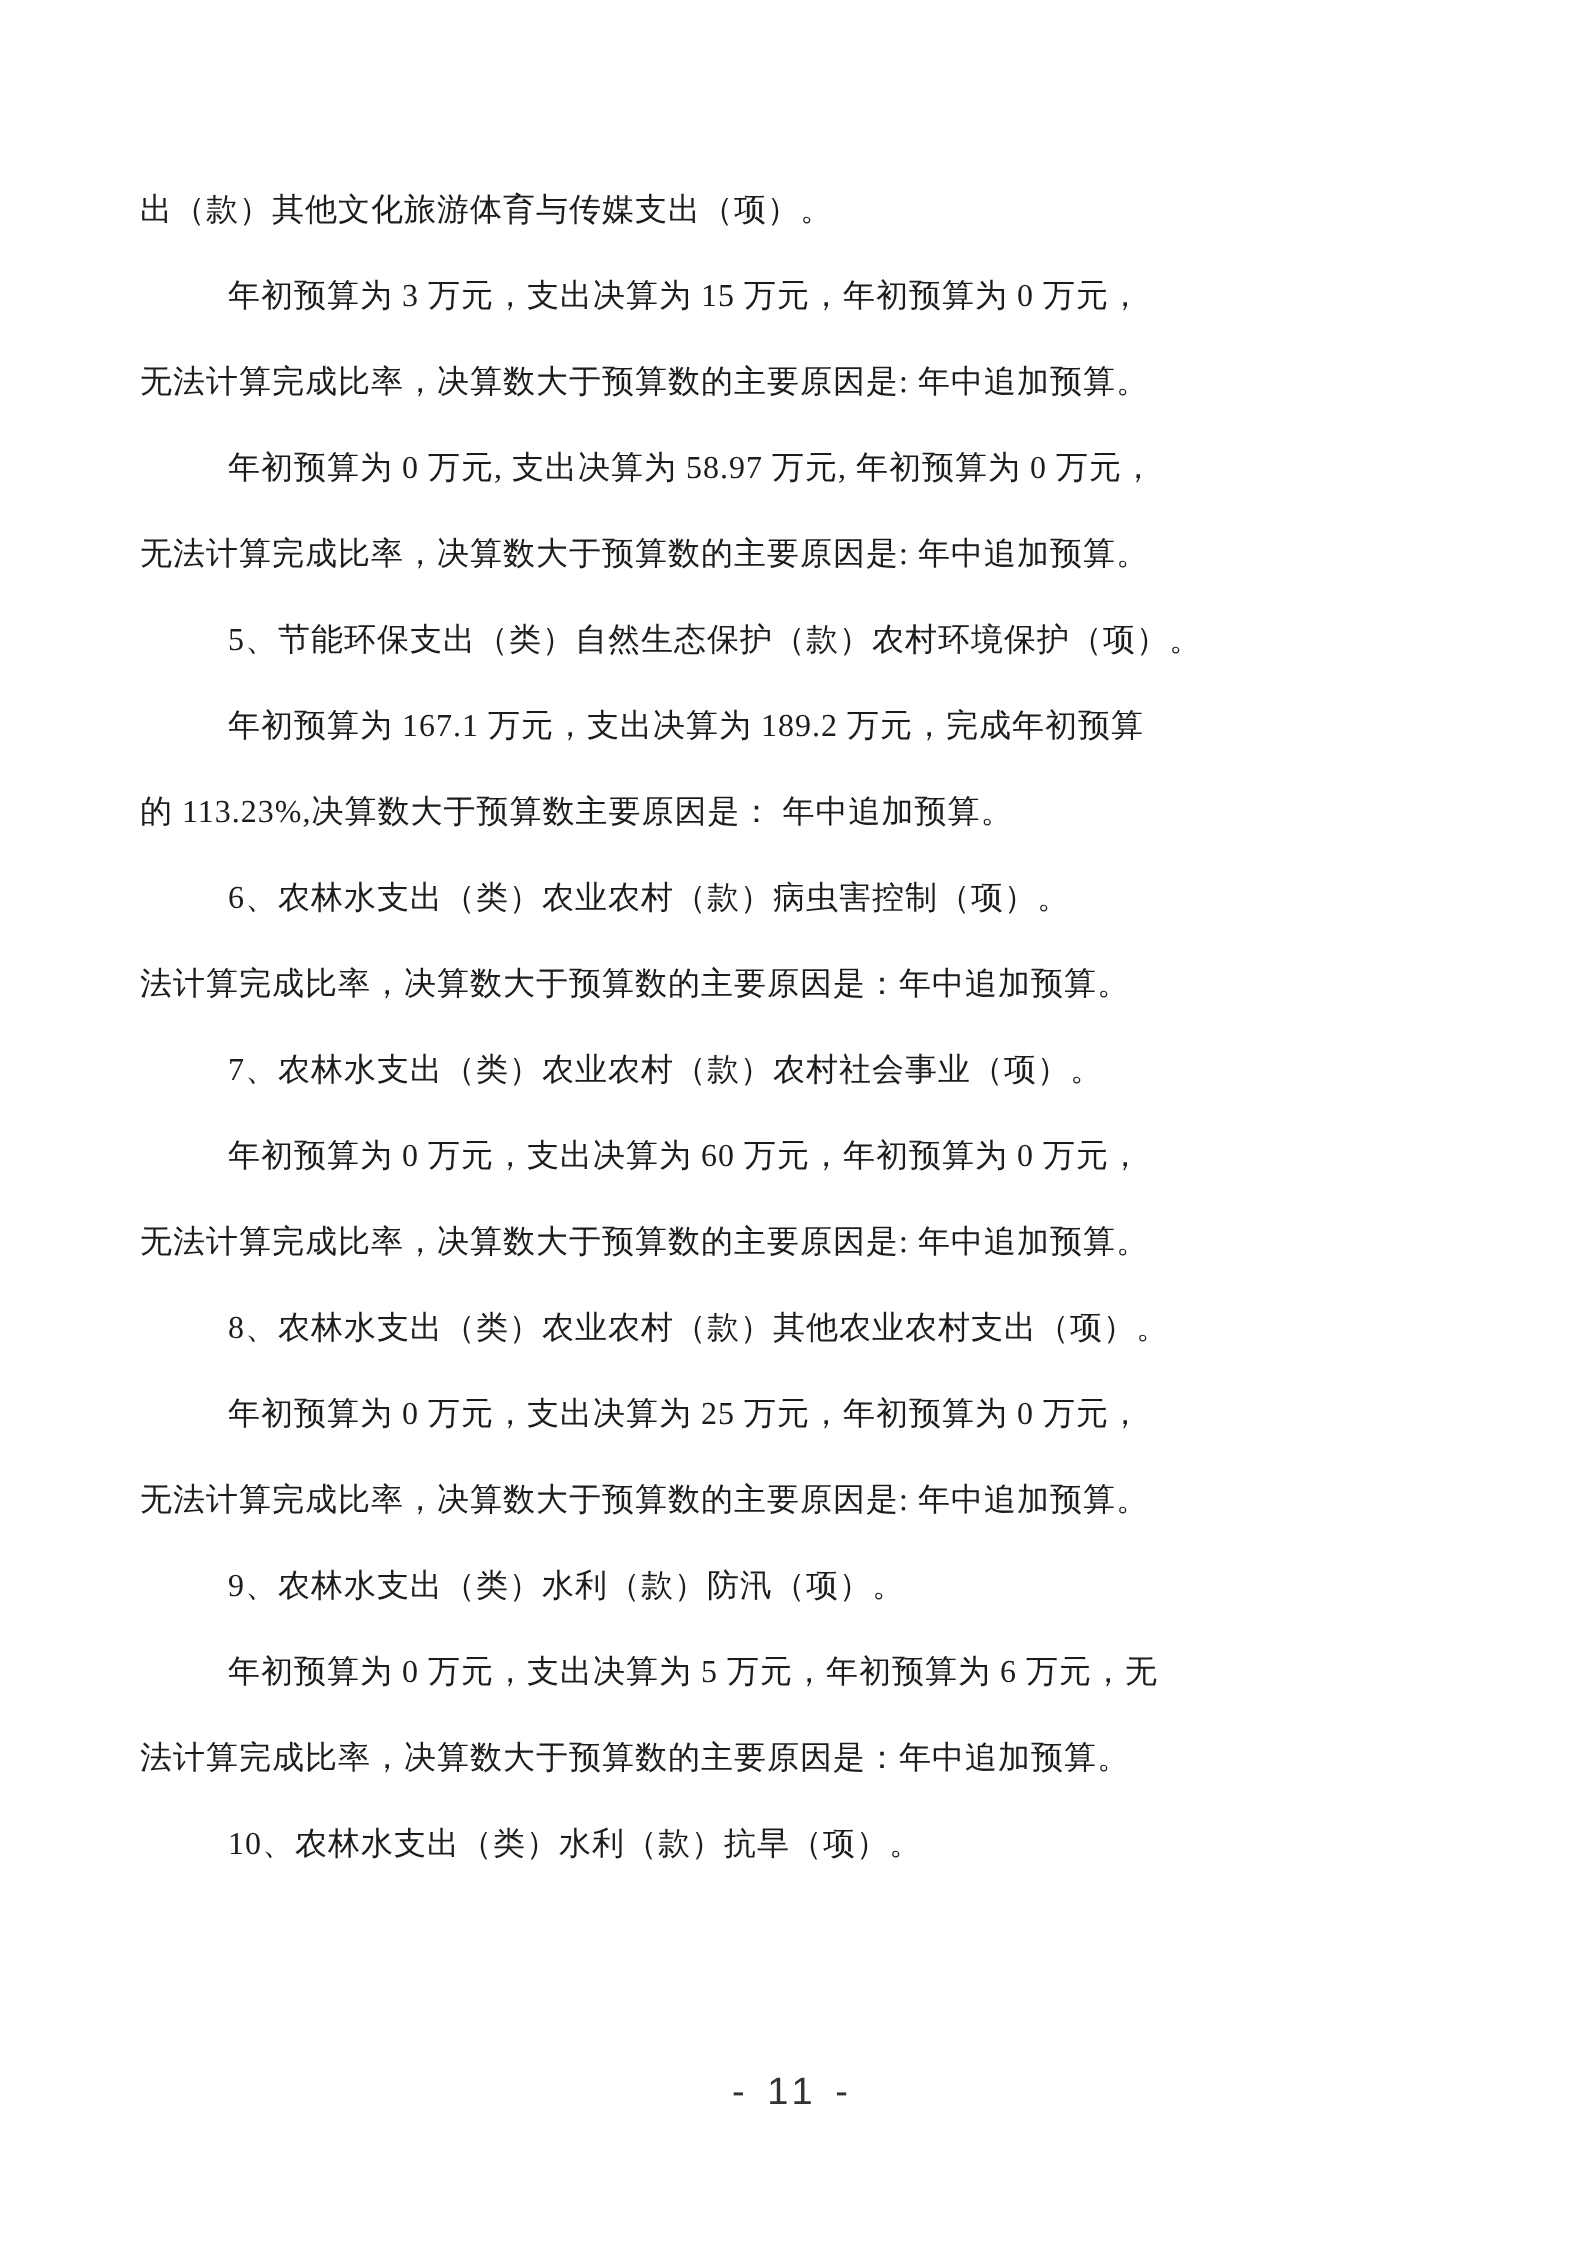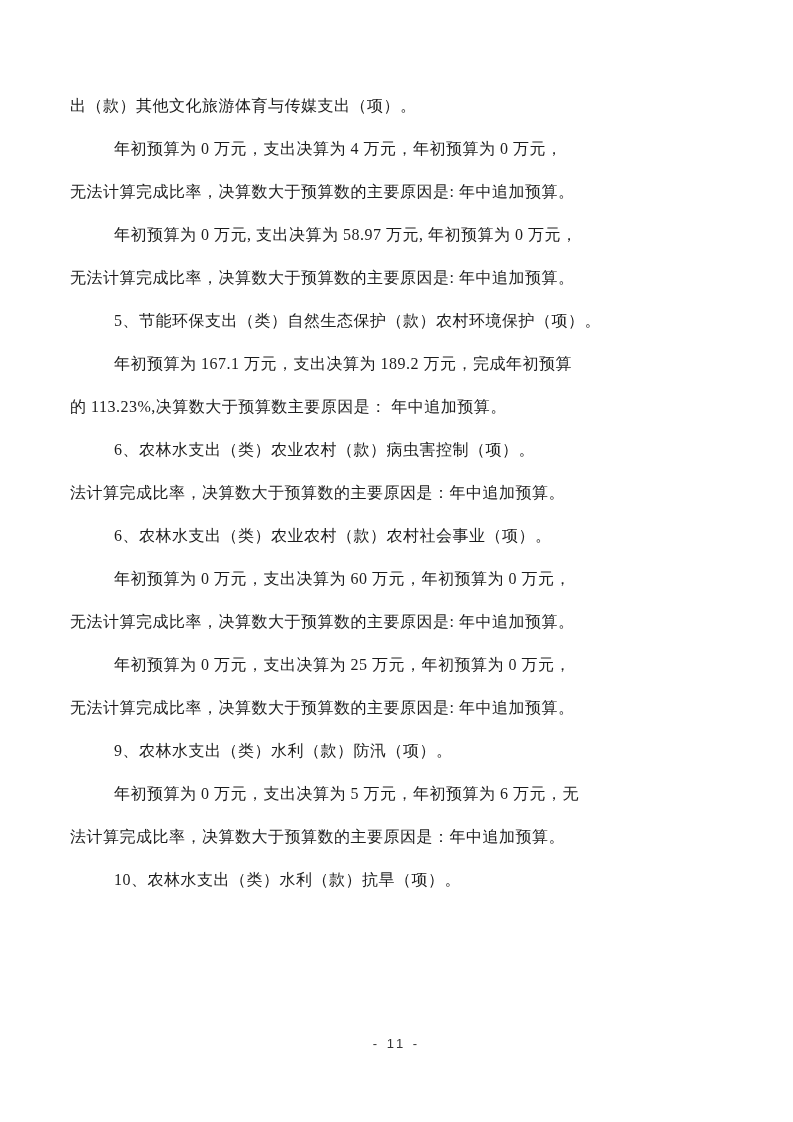--- a/index.html
+++ b/index.html
@@ -29,43 +29,44 @@
     overflow: visible;
   }
   .ind { padding-left: 44px; }
   .footer {
     position: absolute;
     top: 1036px;
     left: 0;
     width: 100%;
     text-align: center;
     font-family: "Liberation Sans", "DejaVu Sans", sans-serif;
-    font-size: 13px;
+    font-size: 19px;
     letter-spacing: 3px;
     color: #333333;
   }
 </style>
 </head>
 <body>
 
 <div class="page">
   <div class="content">
     <div class="line">出（款）其他文化旅游体育与传媒支出（项）。</div>
-    <div class="line ind">年初预算为 0 万元，支出决算为 4 万元，年初预算为 0 万元，</div>
+    <div class="line ind">年初预算为 3 万元，支出决算为 15 万元，年初预算为 0 万元，</div>
     <div class="line">无法计算完成比率，决算数大于预算数的主要原因是: 年中追加预算。</div>
     <div class="line ind">年初预算为 0 万元, 支出决算为 58.97 万元, 年初预算为 0 万元，</div>
     <div class="line">无法计算完成比率，决算数大于预算数的主要原因是: 年中追加预算。</div>
     <div class="line ind">5、节能环保支出（类）自然生态保护（款）农村环境保护（项）。</div>
     <div class="line ind">年初预算为 167.1 万元，支出决算为 189.2 万元，完成年初预算</div>
     <div class="line">的 113.23%,决算数大于预算数主要原因是： 年中追加预算。</div>
     <div class="line ind">6、农林水支出（类）农业农村（款）病虫害控制（项）。</div>
     <div class="line">法计算完成比率，决算数大于预算数的主要原因是：年中追加预算。</div>
-    <div class="line ind">6、农林水支出（类）农业农村（款）农村社会事业（项）。</div>
+    <div class="line ind">7、农林水支出（类）农业农村（款）农村社会事业（项）。</div>
     <div class="line ind">年初预算为 0 万元，支出决算为 60 万元，年初预算为 0 万元，</div>
     <div class="line">无法计算完成比率，决算数大于预算数的主要原因是: 年中追加预算。</div>
+    <div class="line ind">8、农林水支出（类）农业农村（款）其他农业农村支出（项）。</div>
     <div class="line ind">年初预算为 0 万元，支出决算为 25 万元，年初预算为 0 万元，</div>
     <div class="line">无法计算完成比率，决算数大于预算数的主要原因是: 年中追加预算。</div>
     <div class="line ind">9、农林水支出（类）水利（款）防汛（项）。</div>
     <div class="line ind">年初预算为 0 万元，支出决算为 5 万元，年初预算为 6 万元，无</div>
     <div class="line">法计算完成比率，决算数大于预算数的主要原因是：年中追加预算。</div>
     <div class="line ind">10、农林水支出（类）水利（款）抗旱（项）。</div>
   </div>
   <div class="footer">- 11 -</div>
 </div>
 

